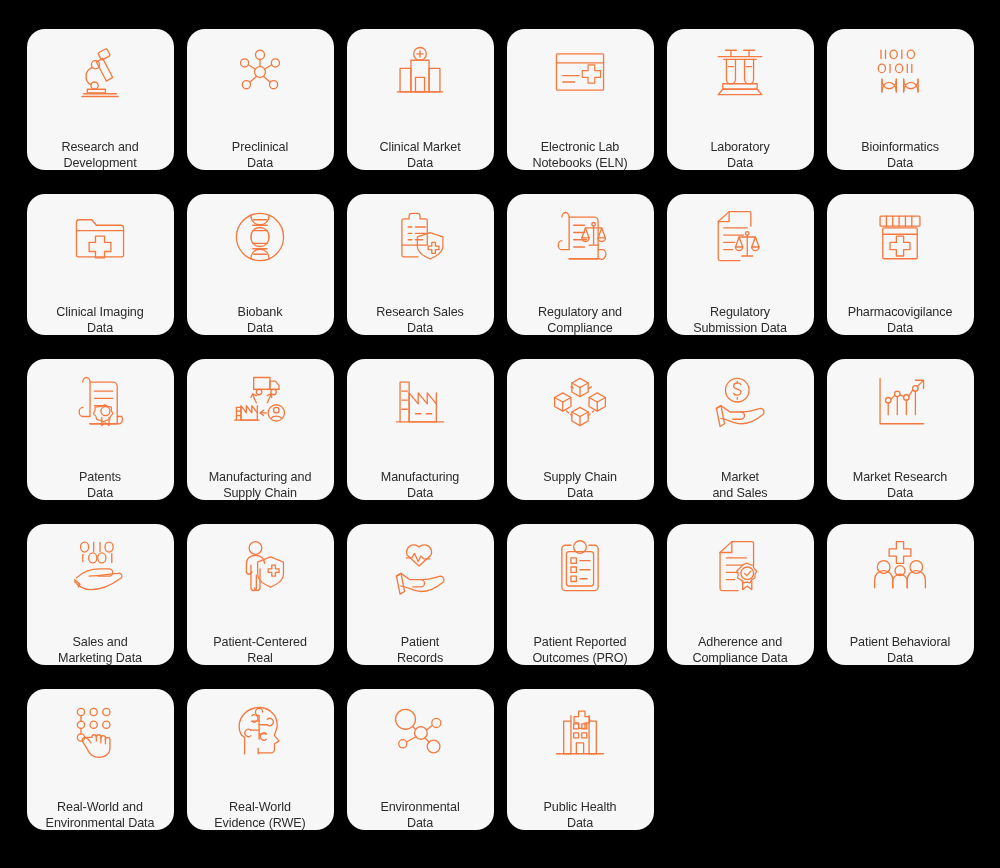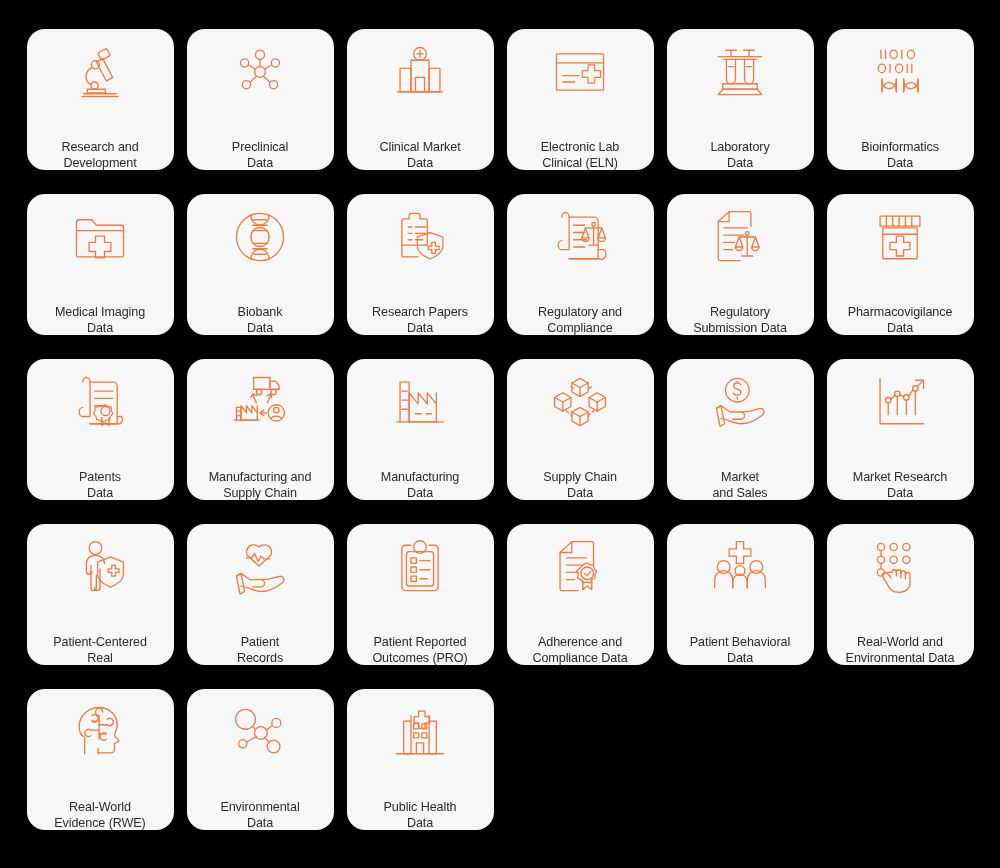--- a/index.html
+++ b/index.html
@@ -132,21 +132,21 @@
       <div class="icon-wrap">
         <svg viewBox="0 0 64 64">
           <rect x="6" y="12" width="52" height="40" rx="1"></rect>
           <path d="M6 22 h52"></path>
           <path d="M13 36 h18"></path>
           <path d="M13 43 h13"></path>
           <path d="M41 31 h7 v-7 h8 v7 h7 v8 h-7 v7 h-8 v-7 h-7 z" transform="translate(-6,2) scale(0.92) translate(3,0)"></path>
         </svg>
       </div>
       <div class="card-label">Electronic Lab
-Clinical (ELN)</div>
+Notebooks (ELN)</div>
     </div>
     <div class="card">
       <div class="icon-wrap">
         <svg viewBox="0 0 64 64">
           <path d="M16 8 h12 M22 8 v7"></path>
           <path d="M36 8 h12 M42 8 v7"></path>
           <path d="M8 15 h48"></path>
           <path d="M14 18 h36"></path>
           <path d="M17 18 v22 a5 5 0 0 0 10 0 V18"></path>
           <path d="M37 18 v22 a5 5 0 0 0 10 0 V18"></path>
@@ -181,21 +181,21 @@
 Data</div>
     </div>
     <div class="card">
       <div class="icon-wrap">
         <svg viewBox="0 0 64 64">
           <path d="M6 16 a3 3 0 0 1 3-3 h14 l5 6 h27 a3 3 0 0 1 3 3 v30 a2 2 0 0 1 -2 2 H8 a2 2 0 0 1 -2 -2 Z"></path>
           <path d="M6 25 h52"></path>
           <path d="M27 31 h10 v7 h7 v10 h-7 v7 H27 v-7 h-7 V38 h7 z"></path>
         </svg>
       </div>
-      <div class="card-label">Medical Imaging
+      <div class="card-label">Clinical Imaging
 Data</div>
     </div>
     <div class="card">
       <div class="icon-wrap">
         <svg viewBox="0 0 64 64">
           <circle cx="32" cy="32" r="26"></circle>
           <path d="M22 8 C22 22 42 22 42 8"></path>
           <path d="M22 32 C22 18 42 18 42 32"></path>
           <path d="M22 32 C22 46 42 46 42 32"></path>
           <path d="M22 56 C22 42 42 42 42 56"></path>
@@ -211,21 +211,21 @@
         <svg viewBox="0 0 64 64">
           <path d="M14 12 h6 v-3 a3 3 0 0 1 3 -3 h6 a3 3 0 0 1 3 3 v3 h6 a2 2 0 0 1 2 2 v27 H12 V14 a2 2 0 0 1 2 -2 z"></path>
           <path d="M12 41 v11 a2 2 0 0 0 2 2 h16"></path>
           <path d="M19 21 h4M27 21 h11"></path>
           <path d="M19 28 h4M27 28 h11"></path>
           <path d="M19 35 h4M27 35 h8"></path>
           <path d="M44 28 L59 33 v11 c0 8 -8 12 -15 15 -7 -3 -15 -7 -15 -15 V33 Z" transform="translate(-1,-2) scale(0.94) translate(3,3)"></path>
           <path d="M41 42 h4v-4h4v4h4v4h-4v4h-4v-4h-4z"></path>
         </svg>
       </div>
-      <div class="card-label">Research Papers
+      <div class="card-label">Research Sales
 Data</div>
     </div>
     <div class="card">
       <div class="icon-wrap">
         <svg viewBox="0 0 64 64">
           <path d="M12 10 a4 5 0 0 1 8 0 v36 h-8 a4 5 0 0 1 0 -10"></path>
           <path d="M20 10 h28 a4 5 0 0 1 4 5 v41 H20"></path>
           <path d="M52 46 h6 a4 5 0 0 1 -4 10 H20"></path>
           <path d="M25 19 h12M25 27 h12M25 35 h14M25 43 h12"></path>
           <circle cx="47" cy="18" r="2"></circle>
@@ -387,20 +387,38 @@
           <path d="M22 29 L26 25M32 24 L36 26M42 25 L46 19M51 15 L57 9"></path>
           <path d="M49 8 h9 v9"></path>
         </svg>
       </div>
       <div class="card-label">Market Research
 Data</div>
     </div>
     <div class="card">
       <div class="icon-wrap">
         <svg viewBox="0 0 64 64">
+          <ellipse cx="15" cy="10" rx="4.5" ry="5.5"></ellipse>
+          <path d="M25 5v10M32 5v10"></path>
+          <ellipse cx="42" cy="10" rx="4.5" ry="5.5"></ellipse>
+          <path d="M13 26v-8"></path>
+          <ellipse cx="24" cy="26" rx="4.5" ry="5.5" transform="translate(0,-4)"></ellipse>
+          <ellipse cx="34" cy="22" rx="4.5" ry="5.5"></ellipse>
+          <path d="M45 17v10"></path>
+          <path d="M6 44 c8 -8 18 -10 26 -10 h10 a4 4 0 0 1 0 8 H30"></path>
+          <path d="M20 42 c12 0 26 -3 32 -3 a3 3 0 0 1 2 6 c-8 6 -20 12 -32 12 -8 0 -14 -4 -18 -9"></path>
+          <path d="M4 46 l6 5 -2 3"></path>
+        </svg>
+      </div>
+      <div class="card-label">Sales and
+Marketing Data</div>
+    </div>
+    <div class="card">
+      <div class="icon-wrap">
+        <svg viewBox="0 0 64 64">
           <circle cx="27" cy="11" r="7"></circle>
           <path d="M27 19 c-6 0 -10 4 -10 9 v9 a3 3 0 0 0 6 0"></path>
           <path d="M27 19 c6 0 10 4 10 9"></path>
           <path d="M22 30 v25 a3 3 0 0 0 6 0 v-14"></path>
           <path d="M32 34 v21 a3 3 0 0 1 -6 0"></path>
           <path d="M44 20 L59 26 v13 c0 9 -8 13 -15 16 -7 -3 -15 -7 -15 -16 V26 Z" transform="translate(-1,0) scale(0.95) translate(3,2)"></path>
           <path d="M41 34 h4v-4h4v4h4v4h-4v4h-4v-4h-4z"></path>
         </svg>
       </div>
       <div class="card-label">Patient-Centered

